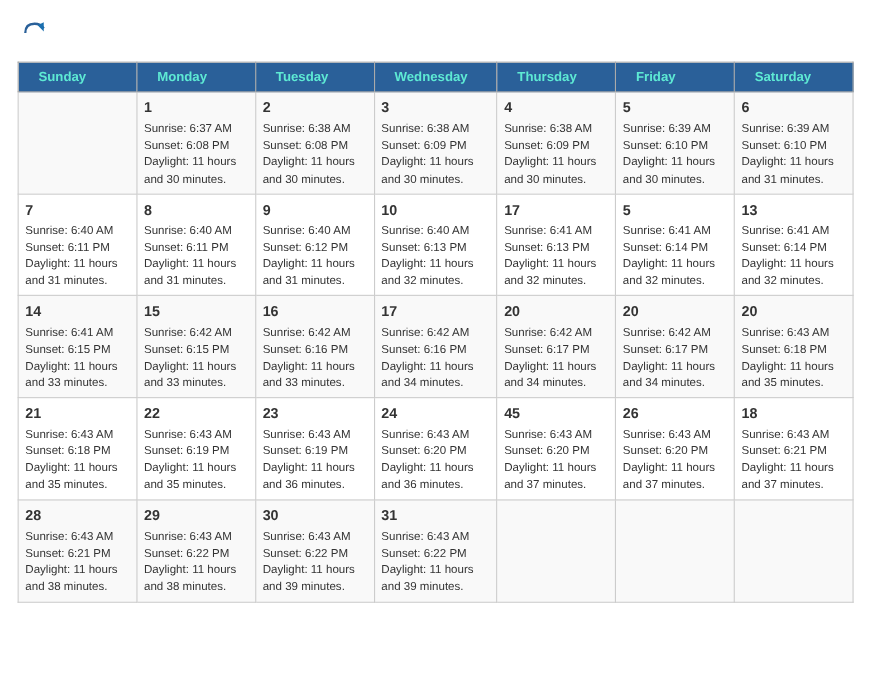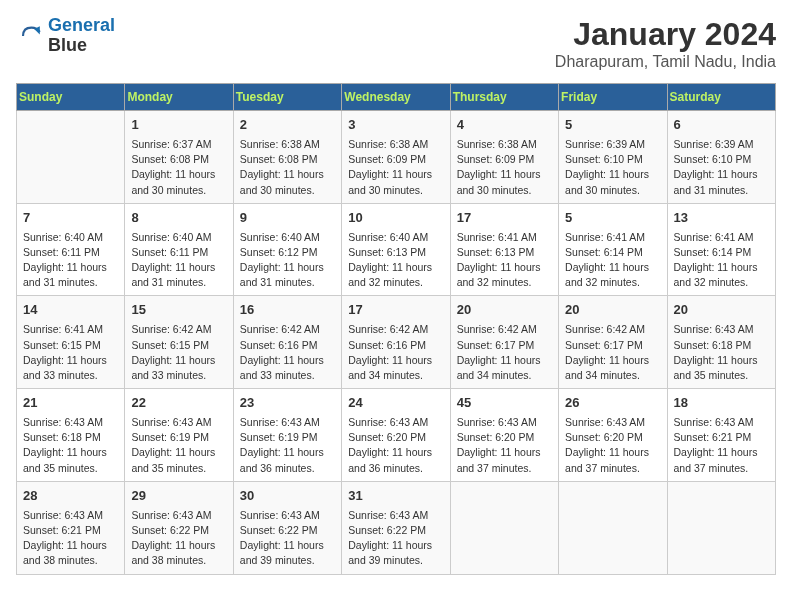--- a/index.html
+++ b/index.html
@@ -47,23 +47,23 @@
       font-weight: normal;
       color: #555;
     }
     table {
       width: 100%;
       border-collapse: collapse;
       font-size: 11px;
     }
     thead tr th {
       background-color: #2a6099;
-      color: #bef264;
+      color: #5eead4;
       text-align: left;
-      padding: 6px 2px;
+      padding: 6px 18px;
       font-size: 12px;
       font-weight: bold;
       border: 1px solid #aaa;
     }
     tbody tr td {
       vertical-align: top;
       padding: 5px 6px;
       border: 1px solid #ccc;
       color: #333;
       line-height: 1.45;
@@ -88,28 +88,20 @@
   </style>
 </head>
 <body>
 
 <div class="header">
   <div class="logo">
     <svg class="logo-icon" viewBox="0 0 40 40" xmlns="http://www.w3.org/2000/svg">
       <path d="M10 20 Q10 8 22 8 Q30 8 34 14" stroke="#2a6099" stroke-width="3" fill="none"></path>
       <path d="M26 10 L34 6 L34 18 Z" fill="#1a6faf"></path>
     </svg>
-    <div class="logo-text">
-      <div><span>General</span></div>
-      <div>Blue</div>
-    </div>
-  </div>
-  <div class="title-block">
-    <h1>January 2024</h1>
-    <h2>Dharapuram, Tamil Nadu, India</h2>
   </div>
 </div>
 
 <table>
   <thead>
     <tr id="header-row">
     <th>Sunday</th>
         <th>Monday</th>
         <th>Tuesday</th>
         <th>Wednesday</th>

